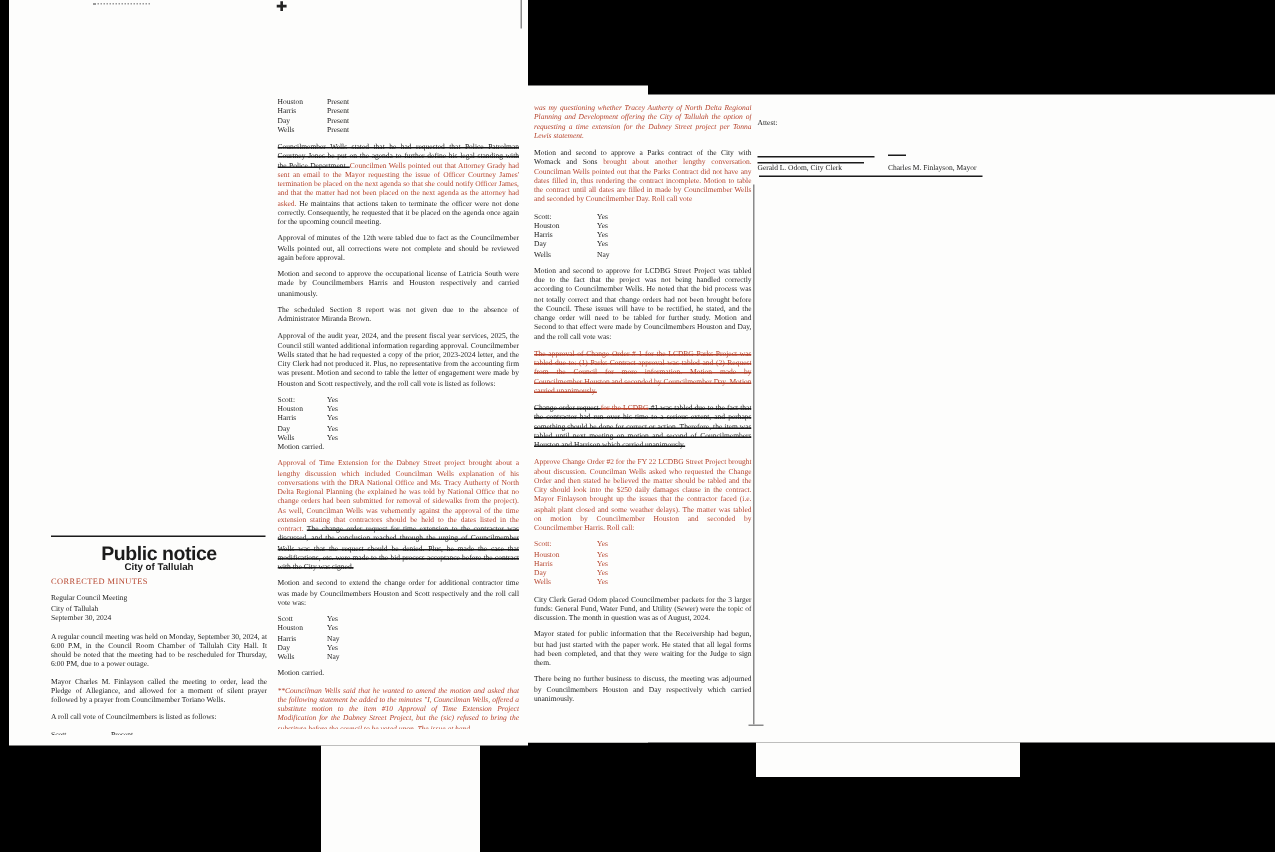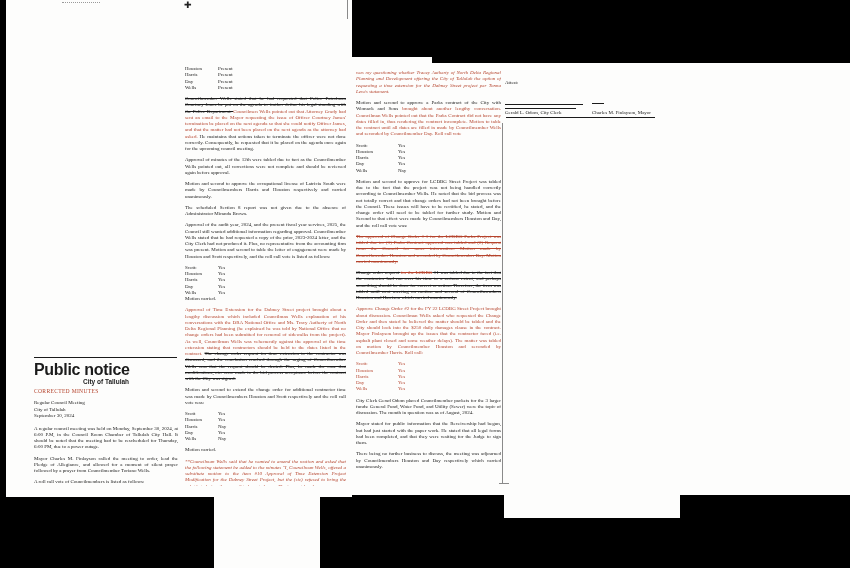--- a/index.html
+++ b/index.html
@@ -9,22 +9,22 @@
   .col{position:absolute;overflow:hidden;font-size:5px;line-height:1.25;text-align:justify;}
   .para{margin:0 0 5px 0;}
   .red{color:#b5432c;}
   .it{font-style:italic;}
   .strike{text-decoration:line-through;text-decoration-thickness:0.5px;}
   .rolltable{margin:0 0 5px 0;}
   .rollrow{display:flex;}
   .rollname{display:inline-block;width:var(--roll-w,33px);flex:none;}
   .rule{position:absolute;background:#1b1b1b;}
   .grayline{position:absolute;background:#8a8a8a;}
-  .masthead-title{font-family:"Liberation Sans", sans-serif;font-weight:bold;font-size:16px;
-                  letter-spacing:-0.3px;line-height:1;margin-top:4px;}
+  .masthead-title{font-family:"Liberation Sans", sans-serif;font-weight:bold;font-size:13px;
+                  letter-spacing:-0.3px;text-align:center;line-height:1;margin-top:4px;}
   .masthead-sub{font-family:"Liberation Sans", sans-serif;font-weight:bold;font-size:6.5px;
                 text-align:center;line-height:1.1;margin-bottom:3px;}
   .corrected{color:#b5432c;font-size:5.6px;letter-spacing:0.3px;margin:3px 0 5px 0;text-align:left;}
   .meetline{line-height:1.3;}
   .sig-text{position:absolute;font-size:5px;white-space:nowrap;}
   .cross{position:absolute;font-size:9px;color:#222;line-height:1;
          font-family:"DejaVu Sans", sans-serif;}
   .micro{position:absolute;border-top:1px dotted #9a9a9a;width:38px;height:0;}
 </style>
 </head>

